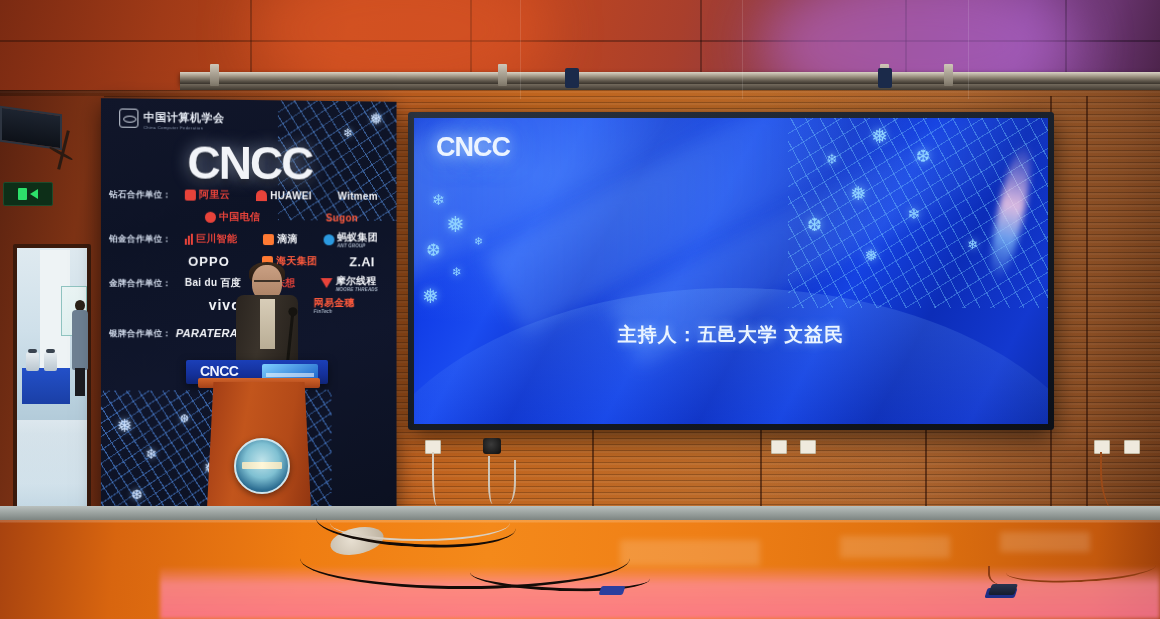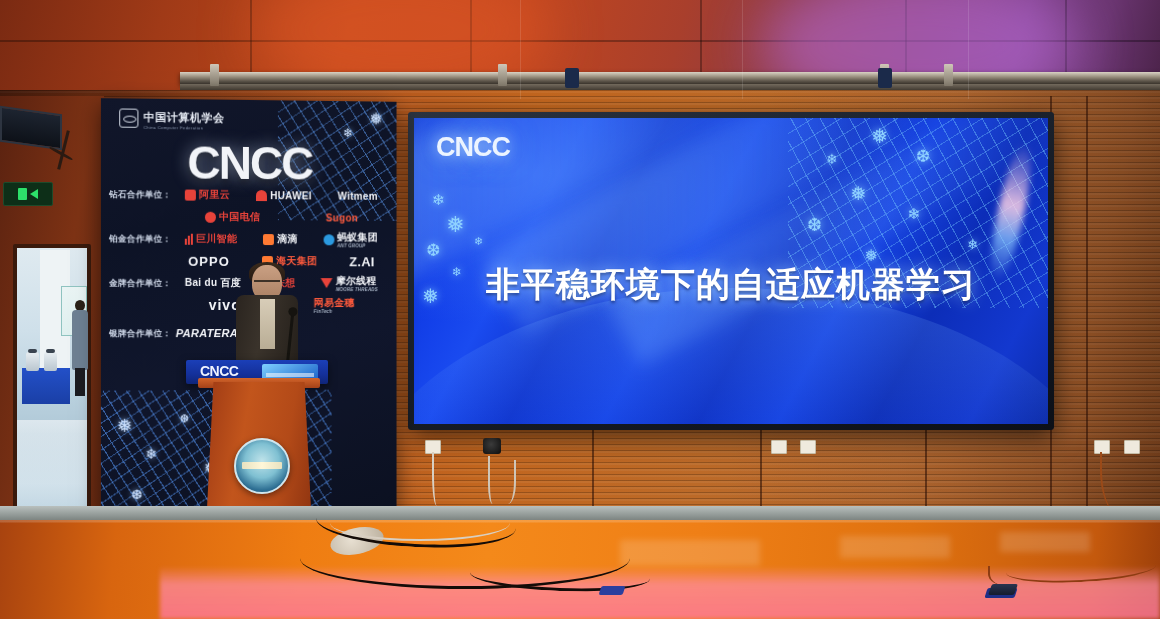--- a/index.html
+++ b/index.html
@@ -282,21 +282,21 @@
     <div class="flake" style="right:160px;top:8px;font-size:20px;">❅</div>
     <div class="flake" style="right:210px;top:34px;font-size:14px;">❄</div>
     <div class="flake" style="right:118px;top:30px;font-size:17px;">❆</div>
     <div class="flake" style="right:182px;top:66px;font-size:19px;">❅</div>
     <div class="flake" style="right:128px;top:88px;font-size:15px;">❄</div>
     <div class="flake" style="right:226px;top:98px;font-size:18px;">❆</div>
     <div class="flake" style="right:70px;top:120px;font-size:13px;">❄</div>
     <div class="flake" style="right:170px;top:130px;font-size:16px;">❅</div>
 
     <div class="scr-logo">CNCC</div>
-    <div class="scr-title">非平稳环境下的自适应机器学习</div>
+    <div class="scr-sub">主持人：五邑大学  文益民</div>
   </div>
 
   <div class="banner">
     <div class="bn-lattice"></div>
     <div class="bn-lattice-b"></div>
     <div class="bn-flake" style="right:14px;top:10px;font-size:16px;">❅</div>
     <div class="bn-flake" style="right:44px;top:26px;font-size:12px;">❄</div>
     <div class="bn-flake" style="left:16px;bottom:86px;font-size:18px;">❅</div>
     <div class="bn-flake" style="left:44px;bottom:60px;font-size:14px;">❄</div>
     <div class="bn-flake" style="left:78px;bottom:96px;font-size:11px;">❆</div>

